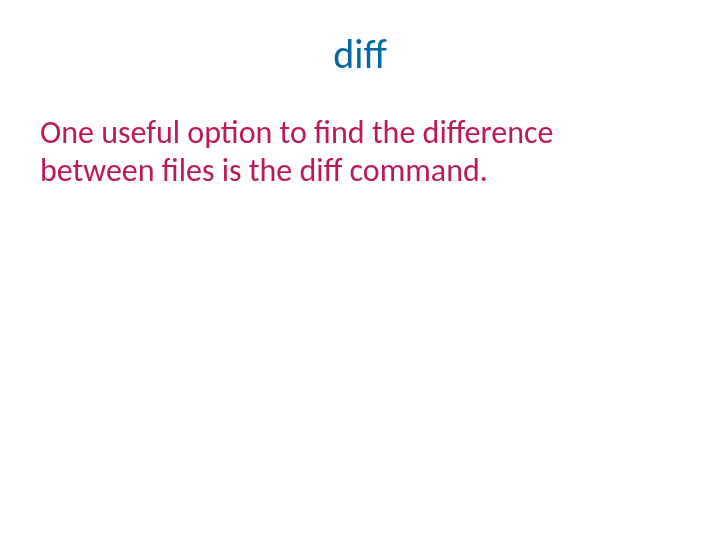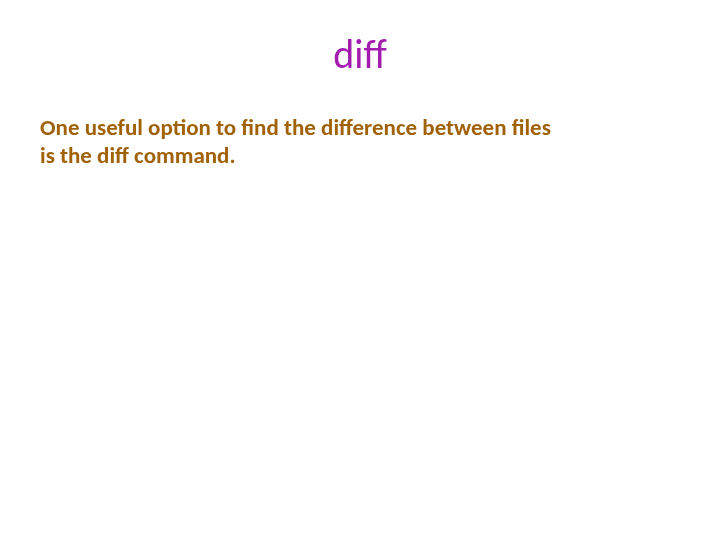--- a/index.html
+++ b/index.html
@@ -15,30 +15,30 @@
       overflow: hidden;
     }
     .slide {
       width: 100%;
       height: 100%;
       padding: 25px 40px;
     }
     .title {
       text-align: center;
       font-size: 40px;
-      color: #a21caf;
+      color: #0369a1;
       font-weight: 400;
       margin-bottom: 35px;
       margin-top: 5px;
     }
     .body-text {
-      font-size: 23px;
-      color: #a16207;
+      font-size: 32px;
+      color: #be185d;
       line-height: 1.2;
-      font-weight: 700;
+      font-weight: 400;
       max-width: 520px;
     }
   </style>
 </head>
 <body>
 
 <div class="slide">
   <h1 class="title">diff</h1>
   <p class="body-text">One useful option to find the difference between files is the diff command.</p>
 </div>

